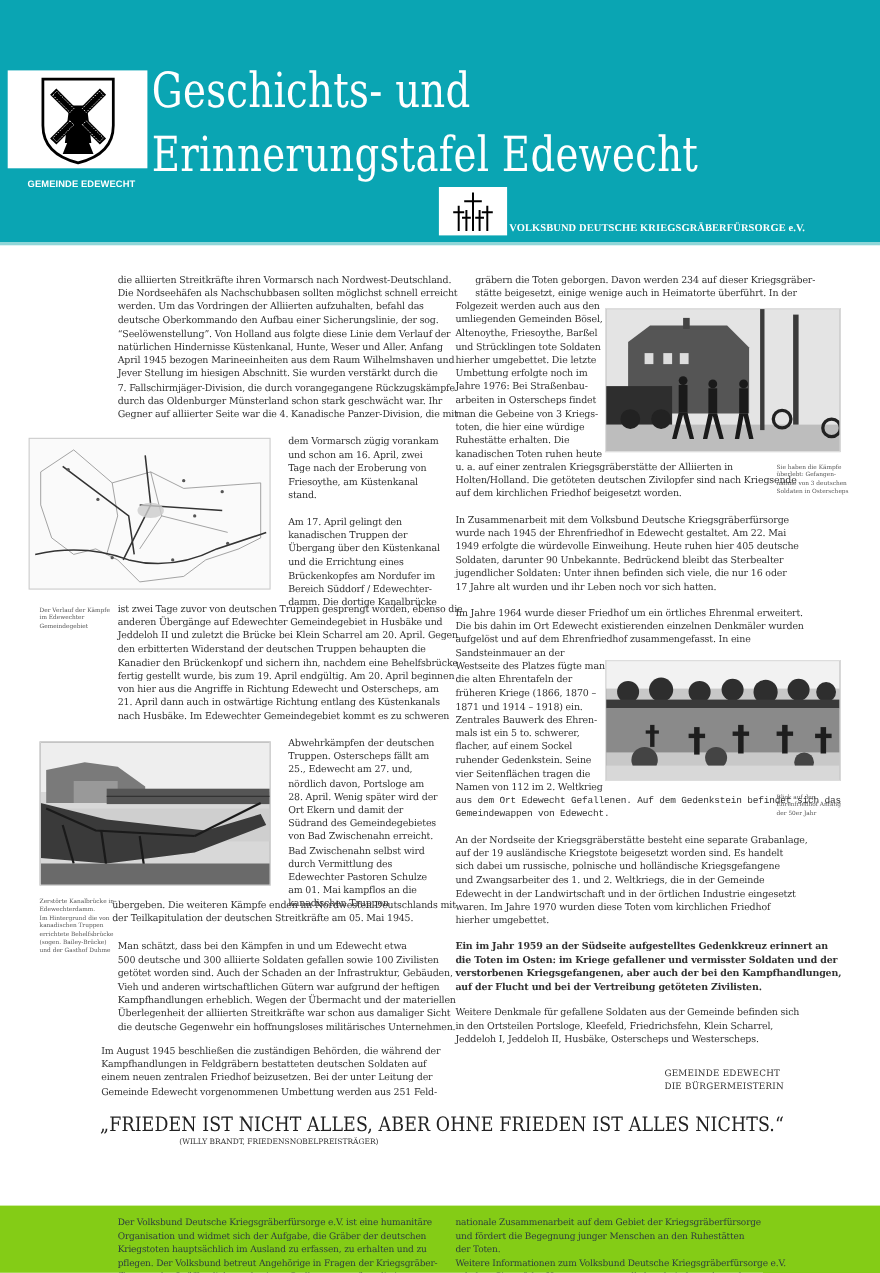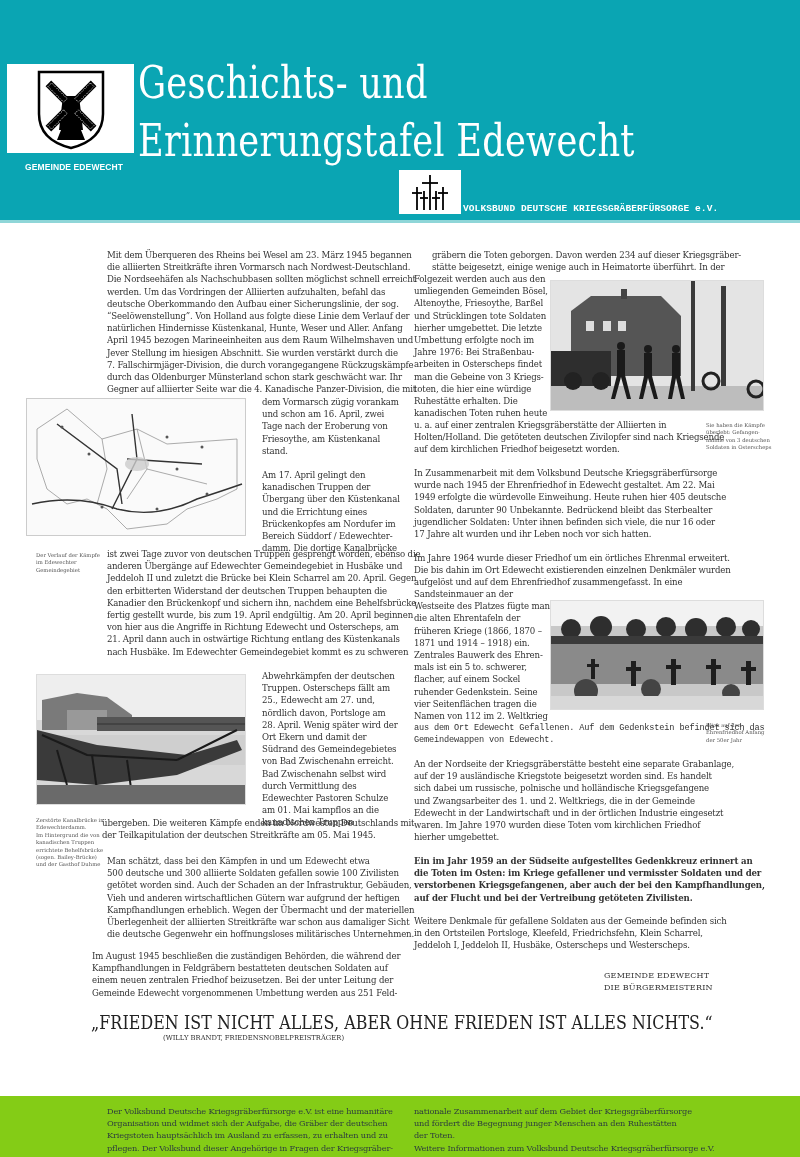--- a/index.html
+++ b/index.html
@@ -8,21 +8,21 @@
 
     
     .header { position: absolute; left: 0; top: 0; width: 800px; height: 220px; background: #0aa5b3; }
     .header-line { position: absolute; left: 0; top: 220px; width: 800px; height: 3px; background: #8fd6d8; }
     .crest-box { position: absolute; left: 7px; top: 64px; width: 127px; height: 89px; background: #fff; }
     .crest-box svg { position: absolute; left: 26px; top: 4px; }
     .org-label { position: absolute; left: 25px; top: 162px; font-family: "Liberation Sans", sans-serif; font-weight: bold; font-size: 8.5px; color: #fff; letter-spacing: 0.1px; }
     .title { position: absolute; left: 138px; top: 54px; color: #fff; font-family: "DejaVu Serif", serif; font-size: 44px; line-height: 58px; font-weight: normal; letter-spacing: 0.3px; transform: scaleX(0.8); transform-origin: left top; white-space: nowrap; }
     .vb-box { position: absolute; left: 399px; top: 170px; width: 62px; height: 44px; background: #fff; }
     .vb-box svg { position: absolute; left: 10px; top: 3px; }
-    .vb-label { position: absolute; left: 463px; top: 203px; color: #fff; font-family: Liberation Mono, monospace; font-weight: bold; font-size: 9.5px; letter-spacing: 0.1px; }
+    .vb-label { position: absolute; left: 463px; top: 203px; color: #fff; font-family: Liberation Serif, serif; font-weight: bold; font-size: 9.5px; letter-spacing: 0.1px; }
 
     
     .p { position: absolute; font-size: 8.6px; line-height: 12.2px; color: #333; font-family: "DejaVu Serif", serif; letter-spacing: -0.15px; }
     .p .line { display: block; white-space: nowrap; }
     .caption { position: absolute; font-size: 5.3px; line-height: 7.4px; color: #555; font-family: "DejaVu Serif", serif; }
     .caption span { display: block; white-space: nowrap; }
 
     .photo { position: absolute; border: 1px solid #ddd; overflow: hidden; background: #999; }
 
     .signature { position: absolute; left: 604px; top: 970px; font-size: 8px; line-height: 12px; color: #333; letter-spacing: 0.2px; }
@@ -74,21 +74,20 @@
         <line x1="27" y1="18" x2="27" y2="37"></line>
           <line x1="23" y1="25" x2="31" y2="25"></line>
       </g>
     </svg>
   </div>
   <div class="vb-label">VOLKSBUND DEUTSCHE KRIEGSGRÄBERFÜRSORGE e.V.</div>
 </div>
 <div class="header-line"></div>
 
 <div class="p" style="left:107px; top:249px;">
-    <span class="line">Mit dem Überqueren des Rheins bei Wesel am 23. März 1945 begannen</span>
     <span class="line">die alliierten Streitkräfte ihren Vormarsch nach Nordwest-Deutschland.</span>
     <span class="line">Die Nordseehäfen als Nachschubbasen sollten möglichst schnell erreicht</span>
     <span class="line">werden. Um das Vordringen der Alliierten aufzuhalten, befahl das</span>
     <span class="line">deutsche Oberkommando den Aufbau einer Sicherungslinie, der sog.</span>
     <span class="line">“Seelöwenstellung”. Von Holland aus folgte diese Linie dem Verlauf der</span>
     <span class="line">natürlichen Hindernisse Küstenkanal, Hunte, Weser und Aller. Anfang</span>
     <span class="line">April 1945 bezogen Marineeinheiten aus dem Raum Wilhelmshaven und</span>
     <span class="line">Jever Stellung im hiesigen Abschnitt. Sie wurden verstärkt durch die</span>
     <span class="line">7. Fallschirmjäger-Division, die durch vorangegangene Rückzugskämpfe</span>
     <span class="line">durch das Oldenburger Münsterland schon stark geschwächt war. Ihr</span>
@@ -377,21 +376,21 @@
   </div>
 
 <div class="quote">„FRIEDEN IST NICHT ALLES, ABER OHNE FRIEDEN IST ALLES NICHTS.“</div>
 <div class="quote-attr">(WILLY BRANDT, FRIEDENSNOBELPREISTRÄGER)</div>
 
 <div class="footer">
   <div class="p" style="left:107px; top:9px;">
       <span class="line">Der Volksbund Deutsche Kriegsgräberfürsorge e.V. ist eine humanitäre</span>
       <span class="line">Organisation und widmet sich der Aufgabe, die Gräber der deutschen</span>
       <span class="line">Kriegstoten hauptsächlich im Ausland zu erfassen, zu erhalten und zu</span>
-      <span class="line">pflegen. Der Volksbund dieser Angehörige in Fragen der Kriegsgräber-</span>
+      <span class="line">pflegen. Der Volksbund betreut Angehörige in Fragen der Kriegsgräber-</span>
       <span class="line">fürsorge, berät öffentliche und private Stellen, unterstützt die inter-</span>
     </div>
   <div class="p" style="left:414px; top:9px;">
       <span class="line">nationale Zusammenarbeit auf dem Gebiet der Kriegsgräberfürsorge</span>
       <span class="line">und fördert die Begegnung junger Menschen an den Ruhestätten</span>
       <span class="line">der Toten.</span>
       <span class="line">Weitere Informationen zum Volksbund Deutsche Kriegsgräberfürsorge e.V.</span>
       <span class="line">erhalten Sie auf der Homepage www.volksbund-niedersachsen.de.</span>
     </div>
 </div>

